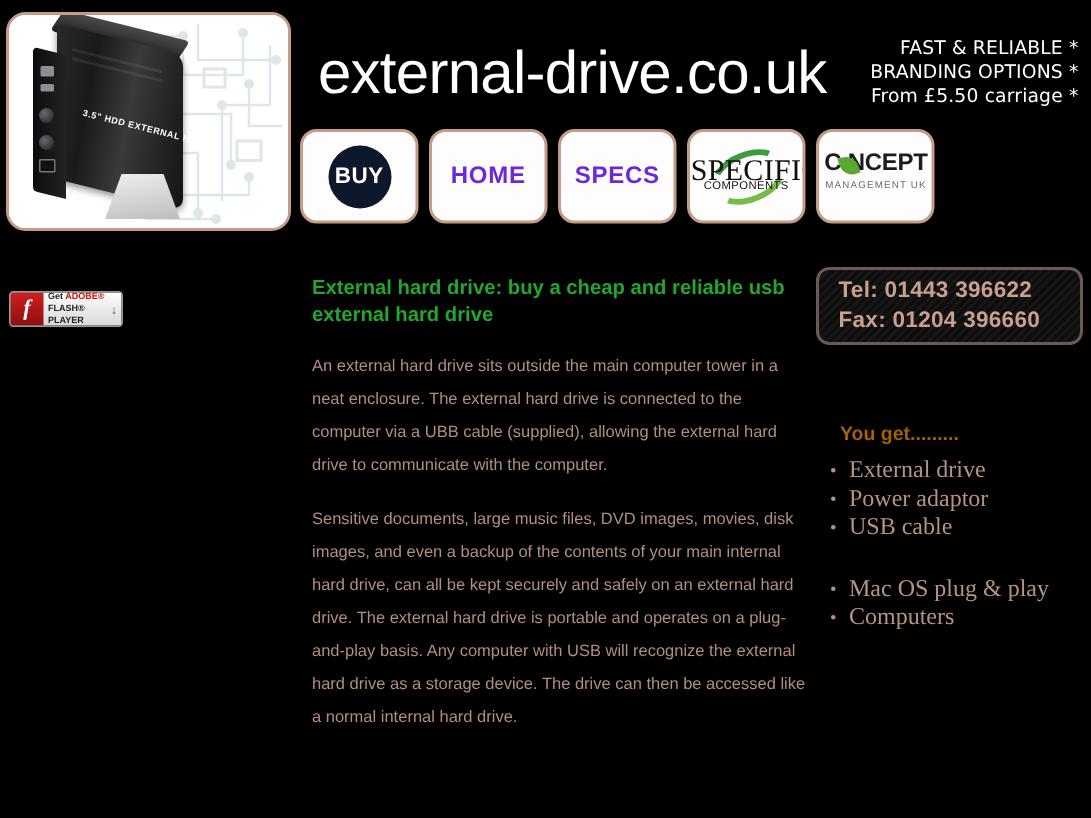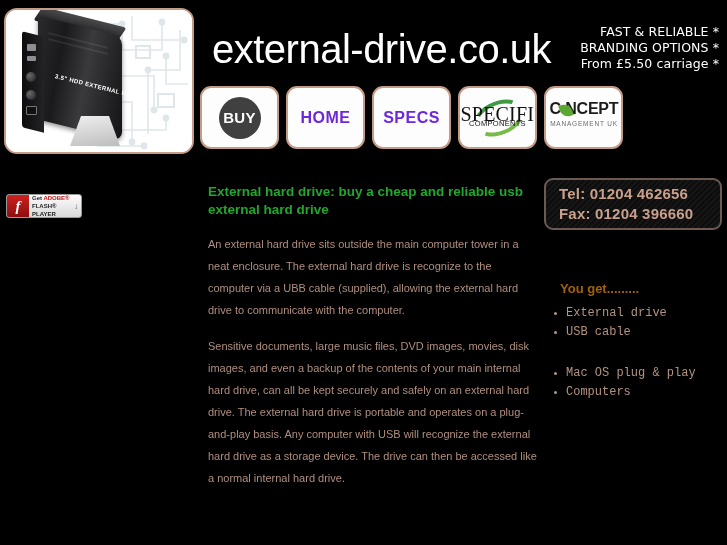--- a/index.html
+++ b/index.html
@@ -163,21 +163,21 @@
   .nav-text {
     color: #6d28d9;
     font-weight: bold;
     font-size: 16px;
     letter-spacing: .5px;
     font-family: "Liberation Sans", sans-serif;
   }
   .buy-circle {
     width: 42px; height: 42px;
     border-radius: 50%;
-    background: #404040;
+    background: #0f172a;
     display: flex;
     align-items: center;
     justify-content: center;
   }
   .buy-circle span {
     color: #ffffff;
     font-weight: bold;
     font-size: 15px;
     letter-spacing: .3px;
     font-family: "Liberation Sans", sans-serif;
@@ -340,25 +340,25 @@
     margin: 16px 0 8px 16px;
     font-family: "Liberation Sans", sans-serif;
   }
   .yg-list {
     list-style: none;
     margin: 0 0 0 4px;
     padding: 0;
   }
   .yg-list li {
     color: #b49382;
-    font-size: 12px;
+    font-size: 16px;
     line-height: 19px;
     padding-left: 18px;
     position: relative;
-    font-family: Liberation Mono, monospace;
+    font-family: Liberation Serif, serif;
   }
   .yg-list li::before {
     content: "";
     position: absolute;
     left: 6px; top: 8px;
     width: 3px; height: 3px;
     border-radius: 50%;
     background: #b49382;
   }
   #yg-list-2 { margin-top: 22px; }
@@ -472,41 +472,42 @@
     </div>
     <div id="flash-text">
       <div class="fl-l1"><span>Get </span><em>ADOBE®</em></div>
       <div class="fl-l2">FLASH® PLAYER</div>
     </div>
     <div id="flash-arrow">↓</div>
   </div>
 
   <div id="content">
     <h1 id="page-heading">External hard drive: buy a cheap and reliable usb external hard drive</h1>
-    <p class="para">An external hard drive sits outside the main computer tower in a neat enclosure. The external hard drive is recognize to the computer via a UBB cable (supplied), allowing the external hard drive to communicate with the computer.</p>
+    <p class="para">An external hard drive sits outside the main computer tower in a neat enclosure. The external hard drive is connected to the computer via a UBB cable (supplied), allowing the external hard drive to communicate with the computer.</p>
     <p class="para">Sensitive documents, large music files, DVD images, movies, disk images, and even a backup of the contents of your main internal hard drive, can all be kept securely and safely on an external hard drive. The external hard drive is portable and operates on a plug-and-play basis. Any computer with USB will recognize the external hard drive as a storage device. The drive can then be accessed like a normal internal hard drive.</p>
 
   </div>
 
   <div id="right-col">
 
     <div id="contact-box">
-      <div class="contact-line">Tel: 01204 462656</div>
+      <div class="contact-line">Tel: 01443 396622</div>
       <div class="contact-line">Fax: 01204 396660</div>
     </div>
 
     <div id="contact-reflection">
 
       <div id="reflection-fade"></div>
     </div>
 
     <div id="yg-title">You get.........</div>
 
     <ul class="yg-list" id="yg-list-1">
       <li>External drive</li>
+      <li>Power adaptor</li>
       <li>USB cable</li>
     </ul>
 
     <ul class="yg-list" id="yg-list-2">
       <li>Mac OS plug &amp; play</li>
       <li>Computers</li>
     </ul>
 
   </div>
 

